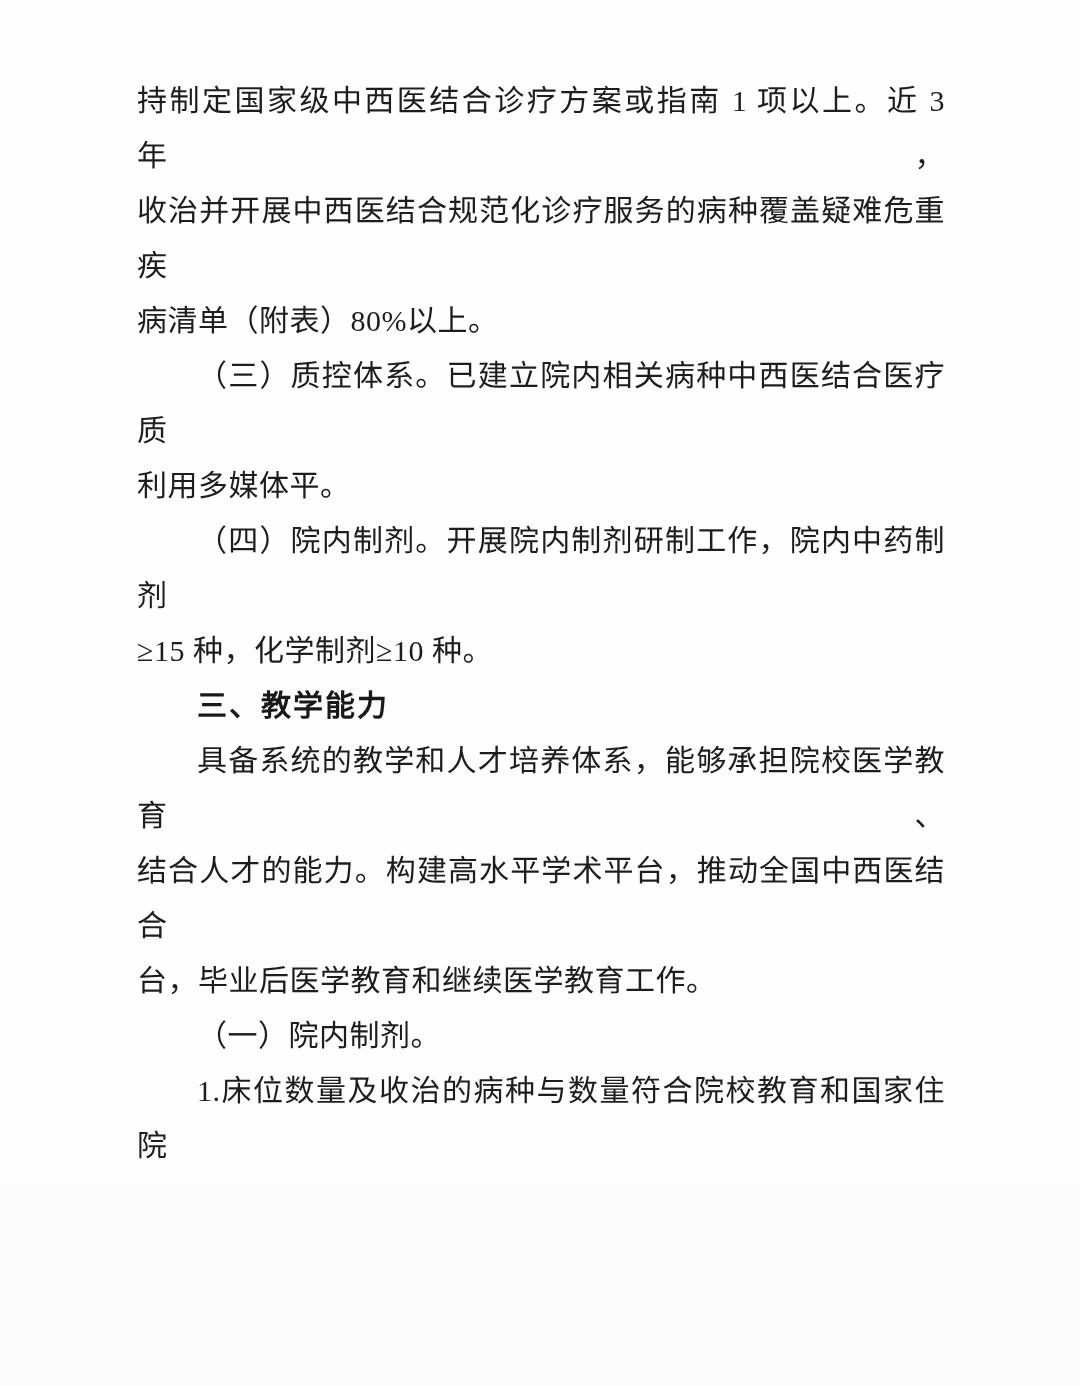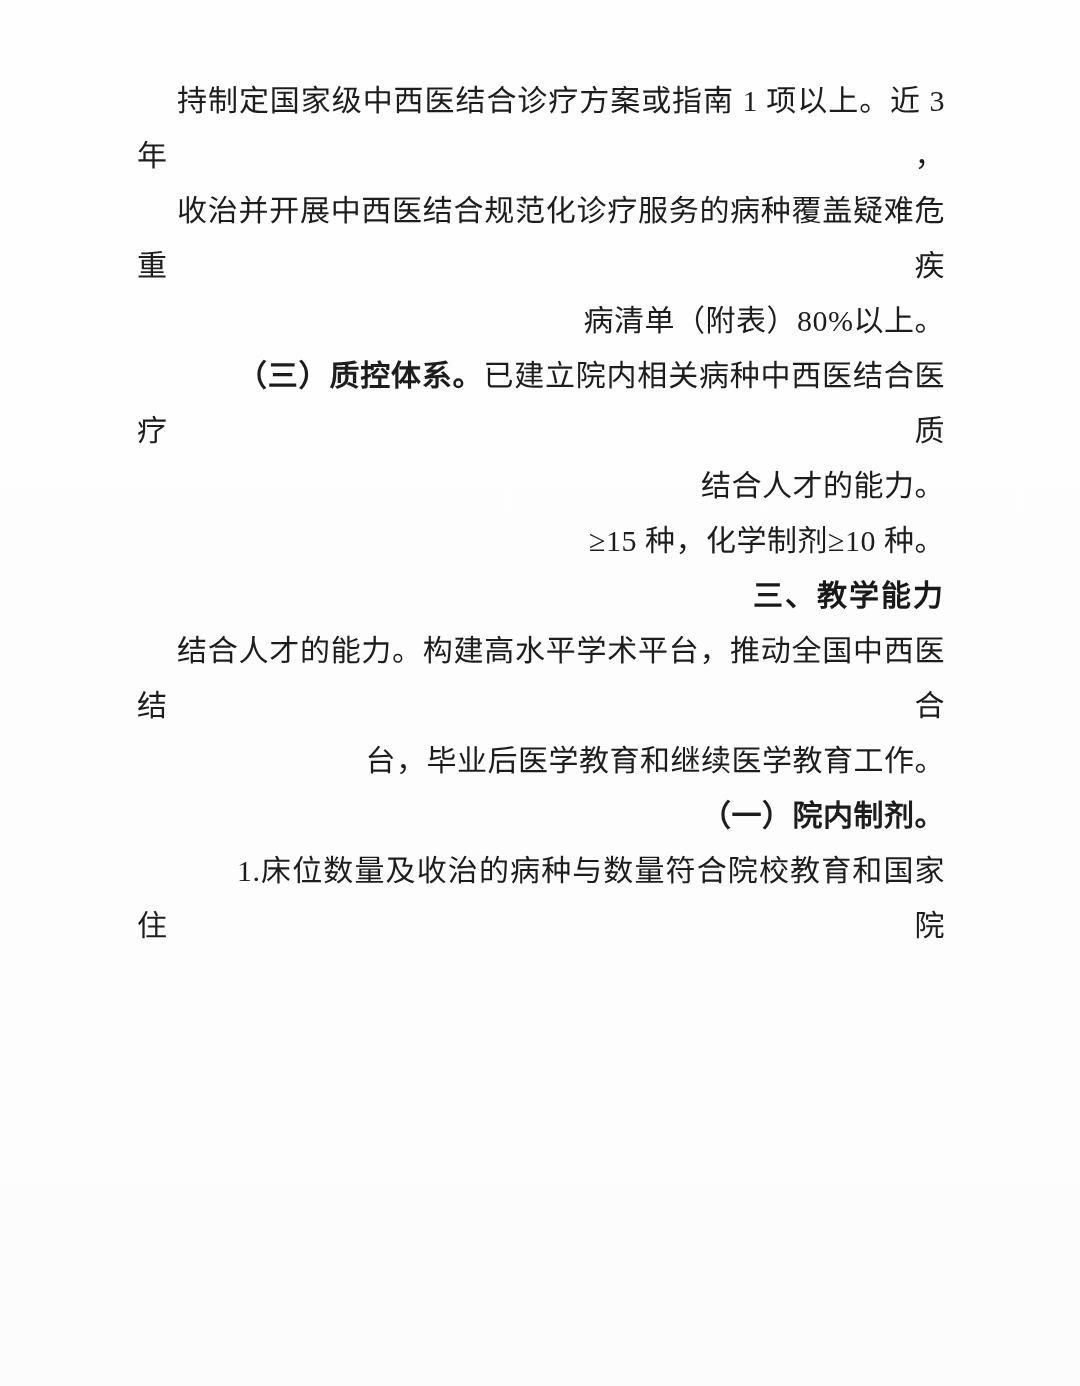--- a/index.html
+++ b/index.html
@@ -22,51 +22,52 @@
     position: absolute;
     left: 137px;
     top: 73px;
     width: 808px;
   }
   .line {
     font-family: "Liberation Serif", "DejaVu Serif", serif;
     font-size: 30px;
     line-height: 55px;
     color: #1d1d1d;
-    text-align: right;
+    text-align: left;
     letter-spacing: 0.5px;
   }
   .line.justify {
     text-align: justify;
     text-align-last: justify;
   }
   .line.indent {
     text-indent: 2em;
   }
   .line .lead {
-    font-weight: bold;
-    margin-left: 40px;
+    font-weight: normal;
   }
   .line.heading-sans {
     font-family: Liberation Serif, serif;
     font-weight: bold;
     letter-spacing: 2px;
     color: #191919;
   }
 </style>
 </head>
 <body>
 
 <div class="page">
   <div class="text-block">
       <div class="line justify"><span class="lead"></span><span>持制定国家级中西医结合诊疗方案或指南 1 项以上。近 3 年，</span></div>
       <div class="line justify"><span class="lead"></span><span>收治并开展中西医结合规范化诊疗服务的病种覆盖疑难危重疾</span></div>
       <div class="line"><span class="lead"></span><span>病清单（附表）80%以上。</span></div>
       <div class="line indent justify"><span class="lead">（三）质控体系。</span><span>已建立院内相关病种中西医结合医疗质</span></div>
-      <div class="line"><span class="lead"></span><span>结合人才的能力。</span></div>
+      <div class="line"><span class="lead"></span><span>利用多媒体平。</span></div>
+      <div class="line indent justify"><span class="lead">（四）院内制剂。</span><span>开展院内制剂研制工作，院内中药制剂</span></div>
       <div class="line"><span class="lead"></span><span>≥15 种，化学制剂≥10 种。</span></div>
       <div class="line heading-sans indent"><span class="lead"></span><span>三、教学能力</span></div>
+      <div class="line indent justify"><span class="lead"></span><span>具备系统的教学和人才培养体系，能够承担院校医学教育、</span></div>
       <div class="line justify"><span class="lead"></span><span>结合人才的能力。构建高水平学术平台，推动全国中西医结合</span></div>
       <div class="line"><span class="lead"></span><span>台，毕业后医学教育和继续医学教育工作。</span></div>
       <div class="line indent"><span class="lead">（一）院内制剂。</span><span></span></div>
       <div class="line indent justify"><span class="lead"></span><span>1.床位数量及收治的病种与数量符合院校教育和国家住院</span></div>
     </div>
 </div>
 
 </body></html>

